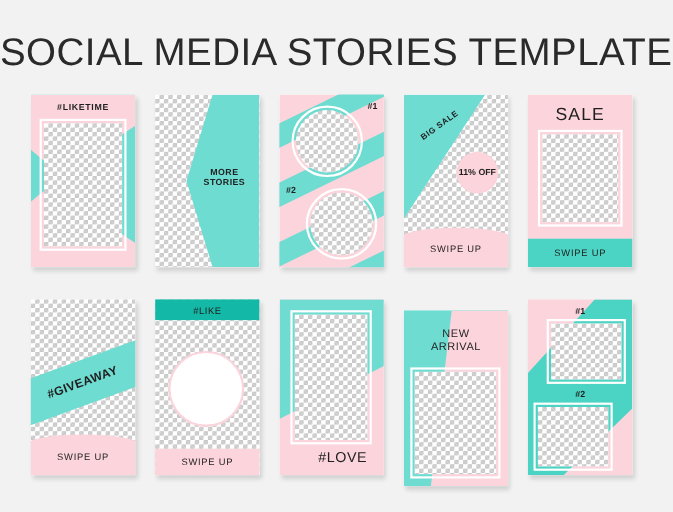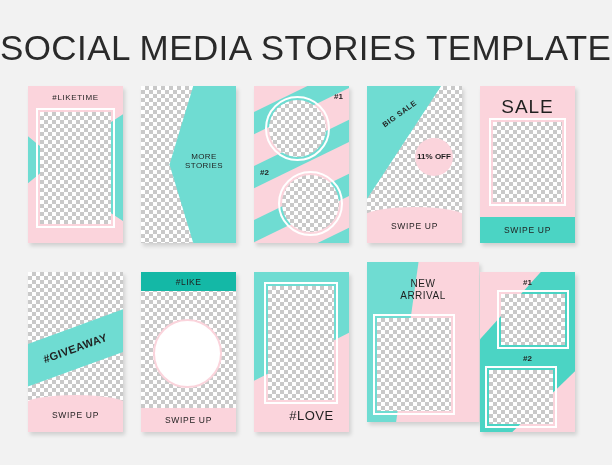--- a/index.html
+++ b/index.html
@@ -79,21 +79,21 @@
 
   
   #c1 .d1 { inset:0; background:#6FDCD2; }
   #c1 .d2 {
     inset:0;
     background:#FBD4DC;
     clip-path: polygon(100% 0, 100% 18%, 14% 52%, 100% 86%, 100% 100%, 0 100%, 0 62%, 30% 47%, 0 32%, 0 0);
   }
   #c1 .lt-frame { left:8px; top:22px; width:79px; height:120px; }
   #c1 .lt-img  { left:12px; top:26px; width:71px; height:112px; }
-  #c1 .lt-txt  { left:0; right:0; top:7px; font-size:8px; letter-spacing:0.6px; }
+  #c1 .lt-txt  { left:0; right:0; top:7px; font-size:8px; letter-spacing:0.6px;font-weight:bold; }
 
   
   #c2 .m-arrow {
     inset:0; background:#6FDCD2;
     clip-path: polygon(100% 0, 100% 100%, 55% 100%, 30% 50%, 55% 0);
   }
   #c2 .m-txt { right:2px; width:60px; top:66px; font-size:8px; letter-spacing:0.4px; }
 
   
   #c3 .stripe { left:-40%; width:180%; height:20px; background:#6FDCD2; transform:rotate(-26deg); transform-origin:center; }
@@ -115,21 +115,21 @@
     background:#FBD4DC; display:flex; align-items:center; justify-content:center;
     font-size:8px; font-weight:700; color:#1F1F1F; text-align:center; line-height:1.12;
     position:absolute;
   }
   #c4 .swipe-curve {
     left:-4px; right:-4px; bottom:0; height:36px; background:#FBD4DC;
     border-radius: 50% 50% 0 0 / 28% 28% 0 0; position:absolute;
   }
 
   
-  #c5 .s-title { left:0; right:0; top:10px; font-size:19px; letter-spacing:1px; }
+  #c5 .s-title { left:0; right:0; top:10px; font-size:16px; letter-spacing:1px; }
   #c5 .s-frame { left:9px; top:32px; width:77px; height:88px; }
   #c5 .s-img   { left:13px; top:36px; width:69px; height:80px; }
   #c5 .s-foot  { left:0; right:0; bottom:0; height:26px; background:#4BD4C4; position:absolute; }
 
   
   #c6 .g-band {
     left:-26%; width:152%; top:56px; height:40px; background:#6FDCD2;
     transform:rotate(-20deg); transform-origin:center;
     display:flex; align-items:center; justify-content:center;
   }
@@ -181,21 +181,21 @@
 <div class="grid">
 
   <div class="card" id="c1" style="left:0px; top:0px;">
     <div class="shape d1"></div>
     <div class="shape d2"></div>
     <div class="framebox lt-frame"></div>
     <div class="shape checker lt-img"></div>
     <div class="lbl lt-txt">#LIKETIME</div>
   </div>
 
-  <div class="card" id="c2" style="left:113px; top:0px;">
+  <div class="card" id="c2" style="left:113px; top:0px;font-weight:bold;">
     <div class="shape checker checker-bg"></div>
     <div class="shape m-arrow"></div>
     <div class="lbl m-txt">MORE
 STORIES</div>
   </div>
 
   <div class="card" id="c3" style="left:226px; top:0px;">
     <div class="shape pink-bg"></div>
     <div class="shape stripe" style="top:4px;"></div>
     <div class="shape stripe" style="top:58px;"></div>
@@ -251,21 +251,21 @@
   </div>
 
   <div class="card r2" id="c8" style="left:226px; top:186px;">
     <div class="shape l-pink"></div>
     <div class="shape l-teal"></div>
     <div class="framebox l-frame"></div>
     <div class="shape checker l-img"></div>
     <div class="lbl l-txt">#LOVE</div>
   </div>
 
-  <div class="card r2" id="c9" style="left:339px; top:176px;padding-left:17px;">
+  <div class="card r2" id="c9" style="left:339px; top:196px;">
     <div class="shape n-teal"></div>
     <div class="shape n-pink"></div>
     <div class="lbl n-txt">NEW
 ARRIVAL</div>
     <div class="framebox n-frame"></div>
     <div class="shape checker n-img"></div>
   </div>
 
   <div class="card r2" id="c10" style="left:452px; top:186px;">
     <div class="shape t-pink"></div>

